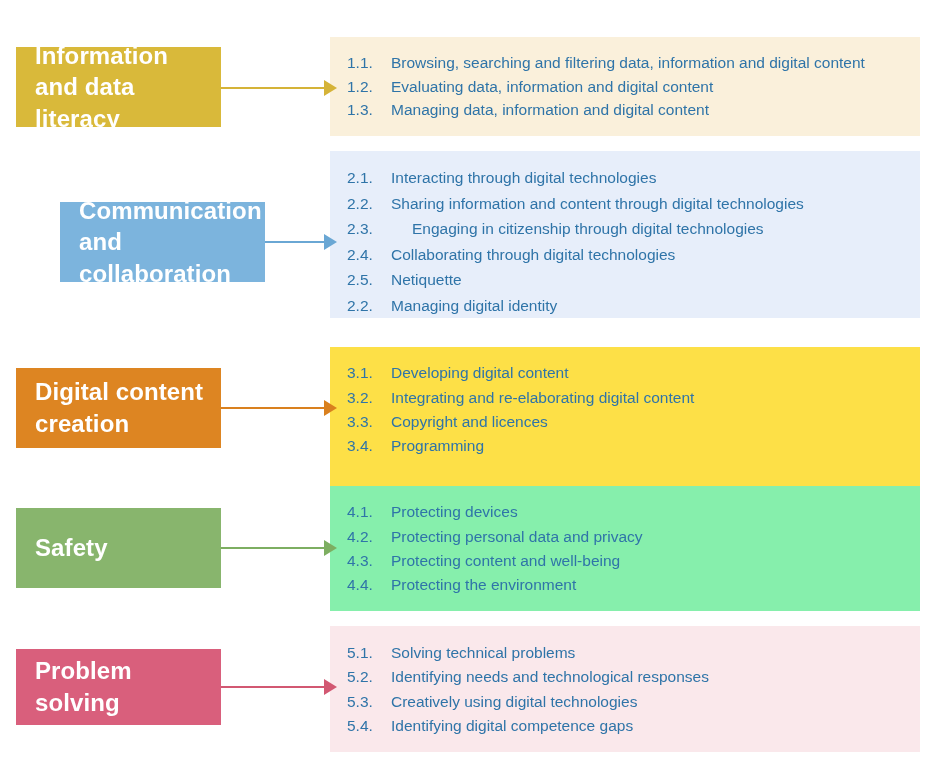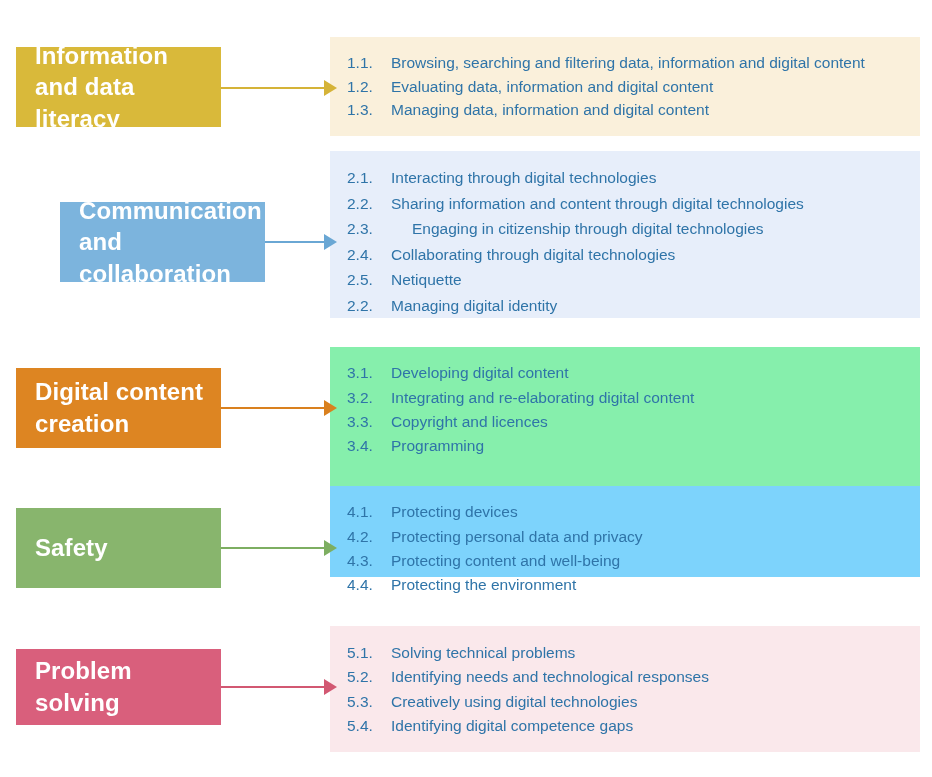--- a/index.html
+++ b/index.html
@@ -138,21 +138,21 @@
       </div>
     </div>
     <div class="arrow" style="left: 221px; top: 234px; width: 116px;">
       <div class="arrow-stem" style="width: 104px; background: rgb(106, 167, 212);"></div>
       <div class="arrow-head" style="left: 103px; border-left-color: rgb(106, 167, 212);"></div>
     </div>
     <div class="cat-box" style="top: 202px; height: 80px; background: rgb(124, 180, 221); margin-left: 44px;">
       <div class="cat-label">Communication
 and collaboration</div>
     </div>
-    <div class="panel" style="top: 347px; height: 149px; background: #86efac;">
+    <div class="panel" style="top: 347px; height: 149px; background: #fde047;">
       <div class="comp-row" style="height: 24.25px; align-items: center;">
         <span class="comp-num">3.1.</span>
         <span class="comp-text">Developing digital content</span>
       </div>
       <div class="comp-row" style="height: 24.25px; align-items: center;">
         <span class="comp-num">3.2.</span>
         <span class="comp-text">Integrating and re-elaborating digital content</span>
       </div>
       <div class="comp-row" style="height: 24.25px; align-items: center;">
         <span class="comp-num">3.3.</span>
@@ -164,21 +164,21 @@
       </div>
     </div>
     <div class="arrow" style="left: 221px; top: 400px; width: 116px;">
       <div class="arrow-stem" style="width: 104px; background: rgb(217, 128, 30);"></div>
       <div class="arrow-head" style="left: 103px; border-left-color: rgb(217, 128, 30);"></div>
     </div>
     <div class="cat-box" style="top: 368px; height: 80px; background: rgb(221, 133, 34);">
       <div class="cat-label">Digital content
 creation</div>
     </div>
-    <div class="panel" style="top: 486px; height: 91px; background: #7dd3fc;">
+    <div class="panel" style="top: 486px; height: 125px; background: #86efac;">
       <div class="comp-row" style="height: 24.25px; align-items: center;">
         <span class="comp-num">4.1.</span>
         <span class="comp-text">Protecting devices</span>
       </div>
       <div class="comp-row" style="height: 24.25px; align-items: center;">
         <span class="comp-num">4.2.</span>
         <span class="comp-text">Protecting personal data and privacy</span>
       </div>
       <div class="comp-row" style="height: 24.25px; align-items: center;">
         <span class="comp-num">4.3.</span>

